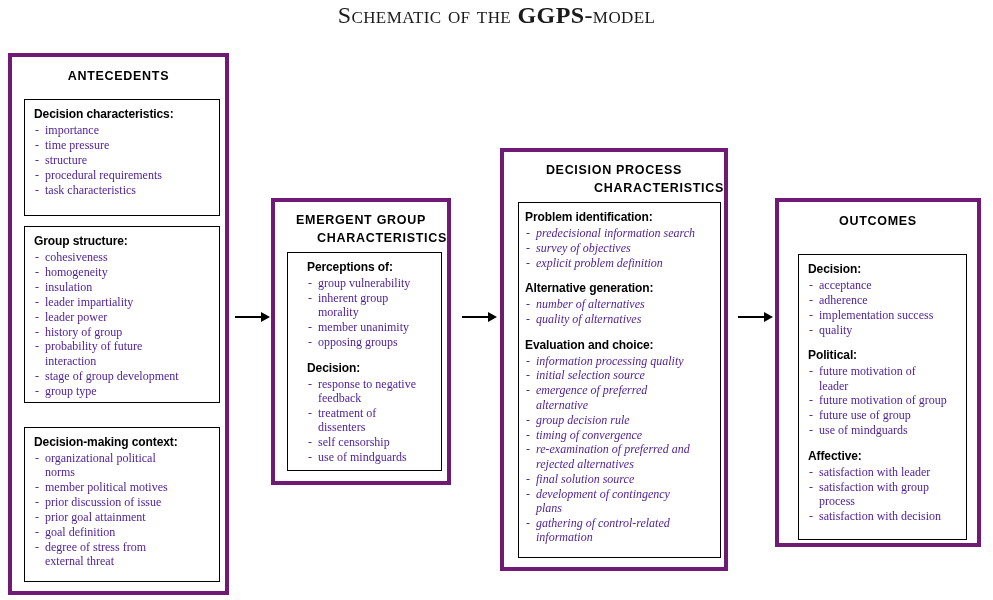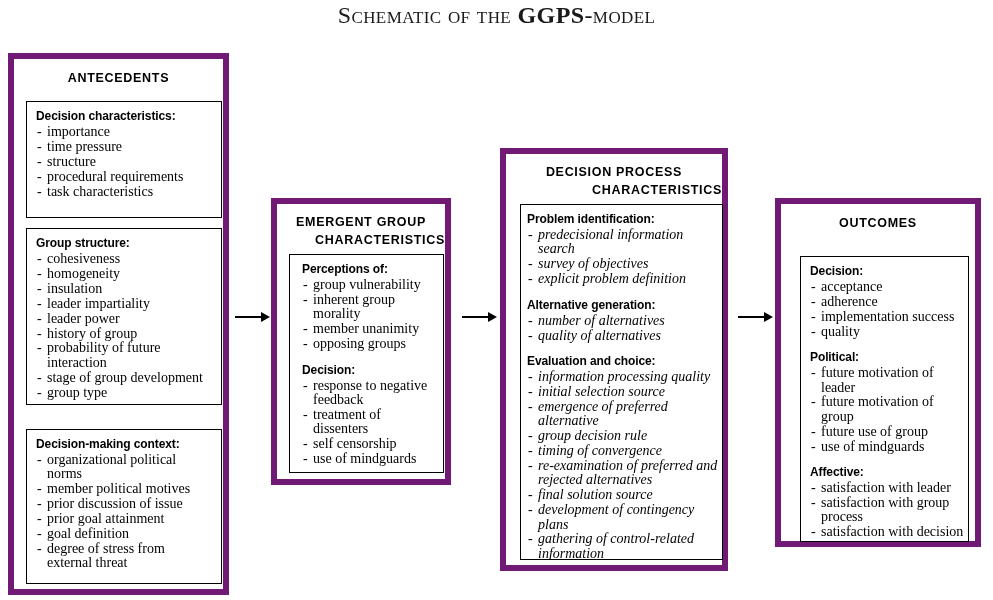--- a/index.html
+++ b/index.html
@@ -24,21 +24,21 @@
     font-variant: small-caps;
     letter-spacing: 0.4px;
     color: #1a1a1a;
     white-space: nowrap;
   }
   #diagram-title .ggps { font-weight: bold; }
 
   
   .outer-box {
     position: absolute;
-    border: 6px solid #701a75;
+    border: 4px solid #701a75;
     background: #fff;
     box-sizing: border-box;
   }
   .inner-box {
     position: absolute;
     border: 1.5px solid #000;
     background: #fff;
     box-sizing: border-box;
     overflow: hidden;
   }
@@ -64,23 +64,23 @@
     white-space: nowrap;
   }
   .grp-head.spaced { margin-top: 11px; }
 
   ul.items {
     list-style: none;
     margin: 0; padding: 0;
   }
   ul.items li {
     font-family: "Liberation Serif", "DejaVu Serif", serif;
-    font-size: 14px;
+    font-size: 12px;
     line-height: 14.4px;
-    color: #000000;
+    color: #4c1d95;
     position: relative;
     padding-left: 11px;
     margin-bottom: 0.5px;
     white-space: pre-line;
   }
   ul.items li::before {
     content: "-";
     position: absolute;
     left: 1px; top: 0;
   }
@@ -165,21 +165,21 @@
   <div class="shaft" style="width:27px;"></div>
   <div class="head" style="left:26px;"></div>
 </div>
 
 <div class="outer-box" style="left:271px; top:198px; width:180px; height:287px;">
   <div class="col-title" style="top:11px;">
     <span>EMERGENT GROUP</span>
     <span class="line2">CHARACTERISTICS</span>
   </div>
 
-  <div class="inner-box" style="left:12px; top:50px; width:155px; height:219px; padding:7px 5px 0 12px;">
+  <div class="inner-box" style="left:12px; top:50px; width:155px; height:219px; padding:7px 5px 0 19px;">
     <div class="grp-head">Perceptions of:</div>
     <ul class="items indent-1">
       <li>group vulnerability</li>
       <li>inherent group
 morality</li>
       <li>member unanimity</li>
       <li>opposing groups</li>
     </ul>
     <div class="grp-head spaced">Decision:</div>
     <ul class="items indent-1">

